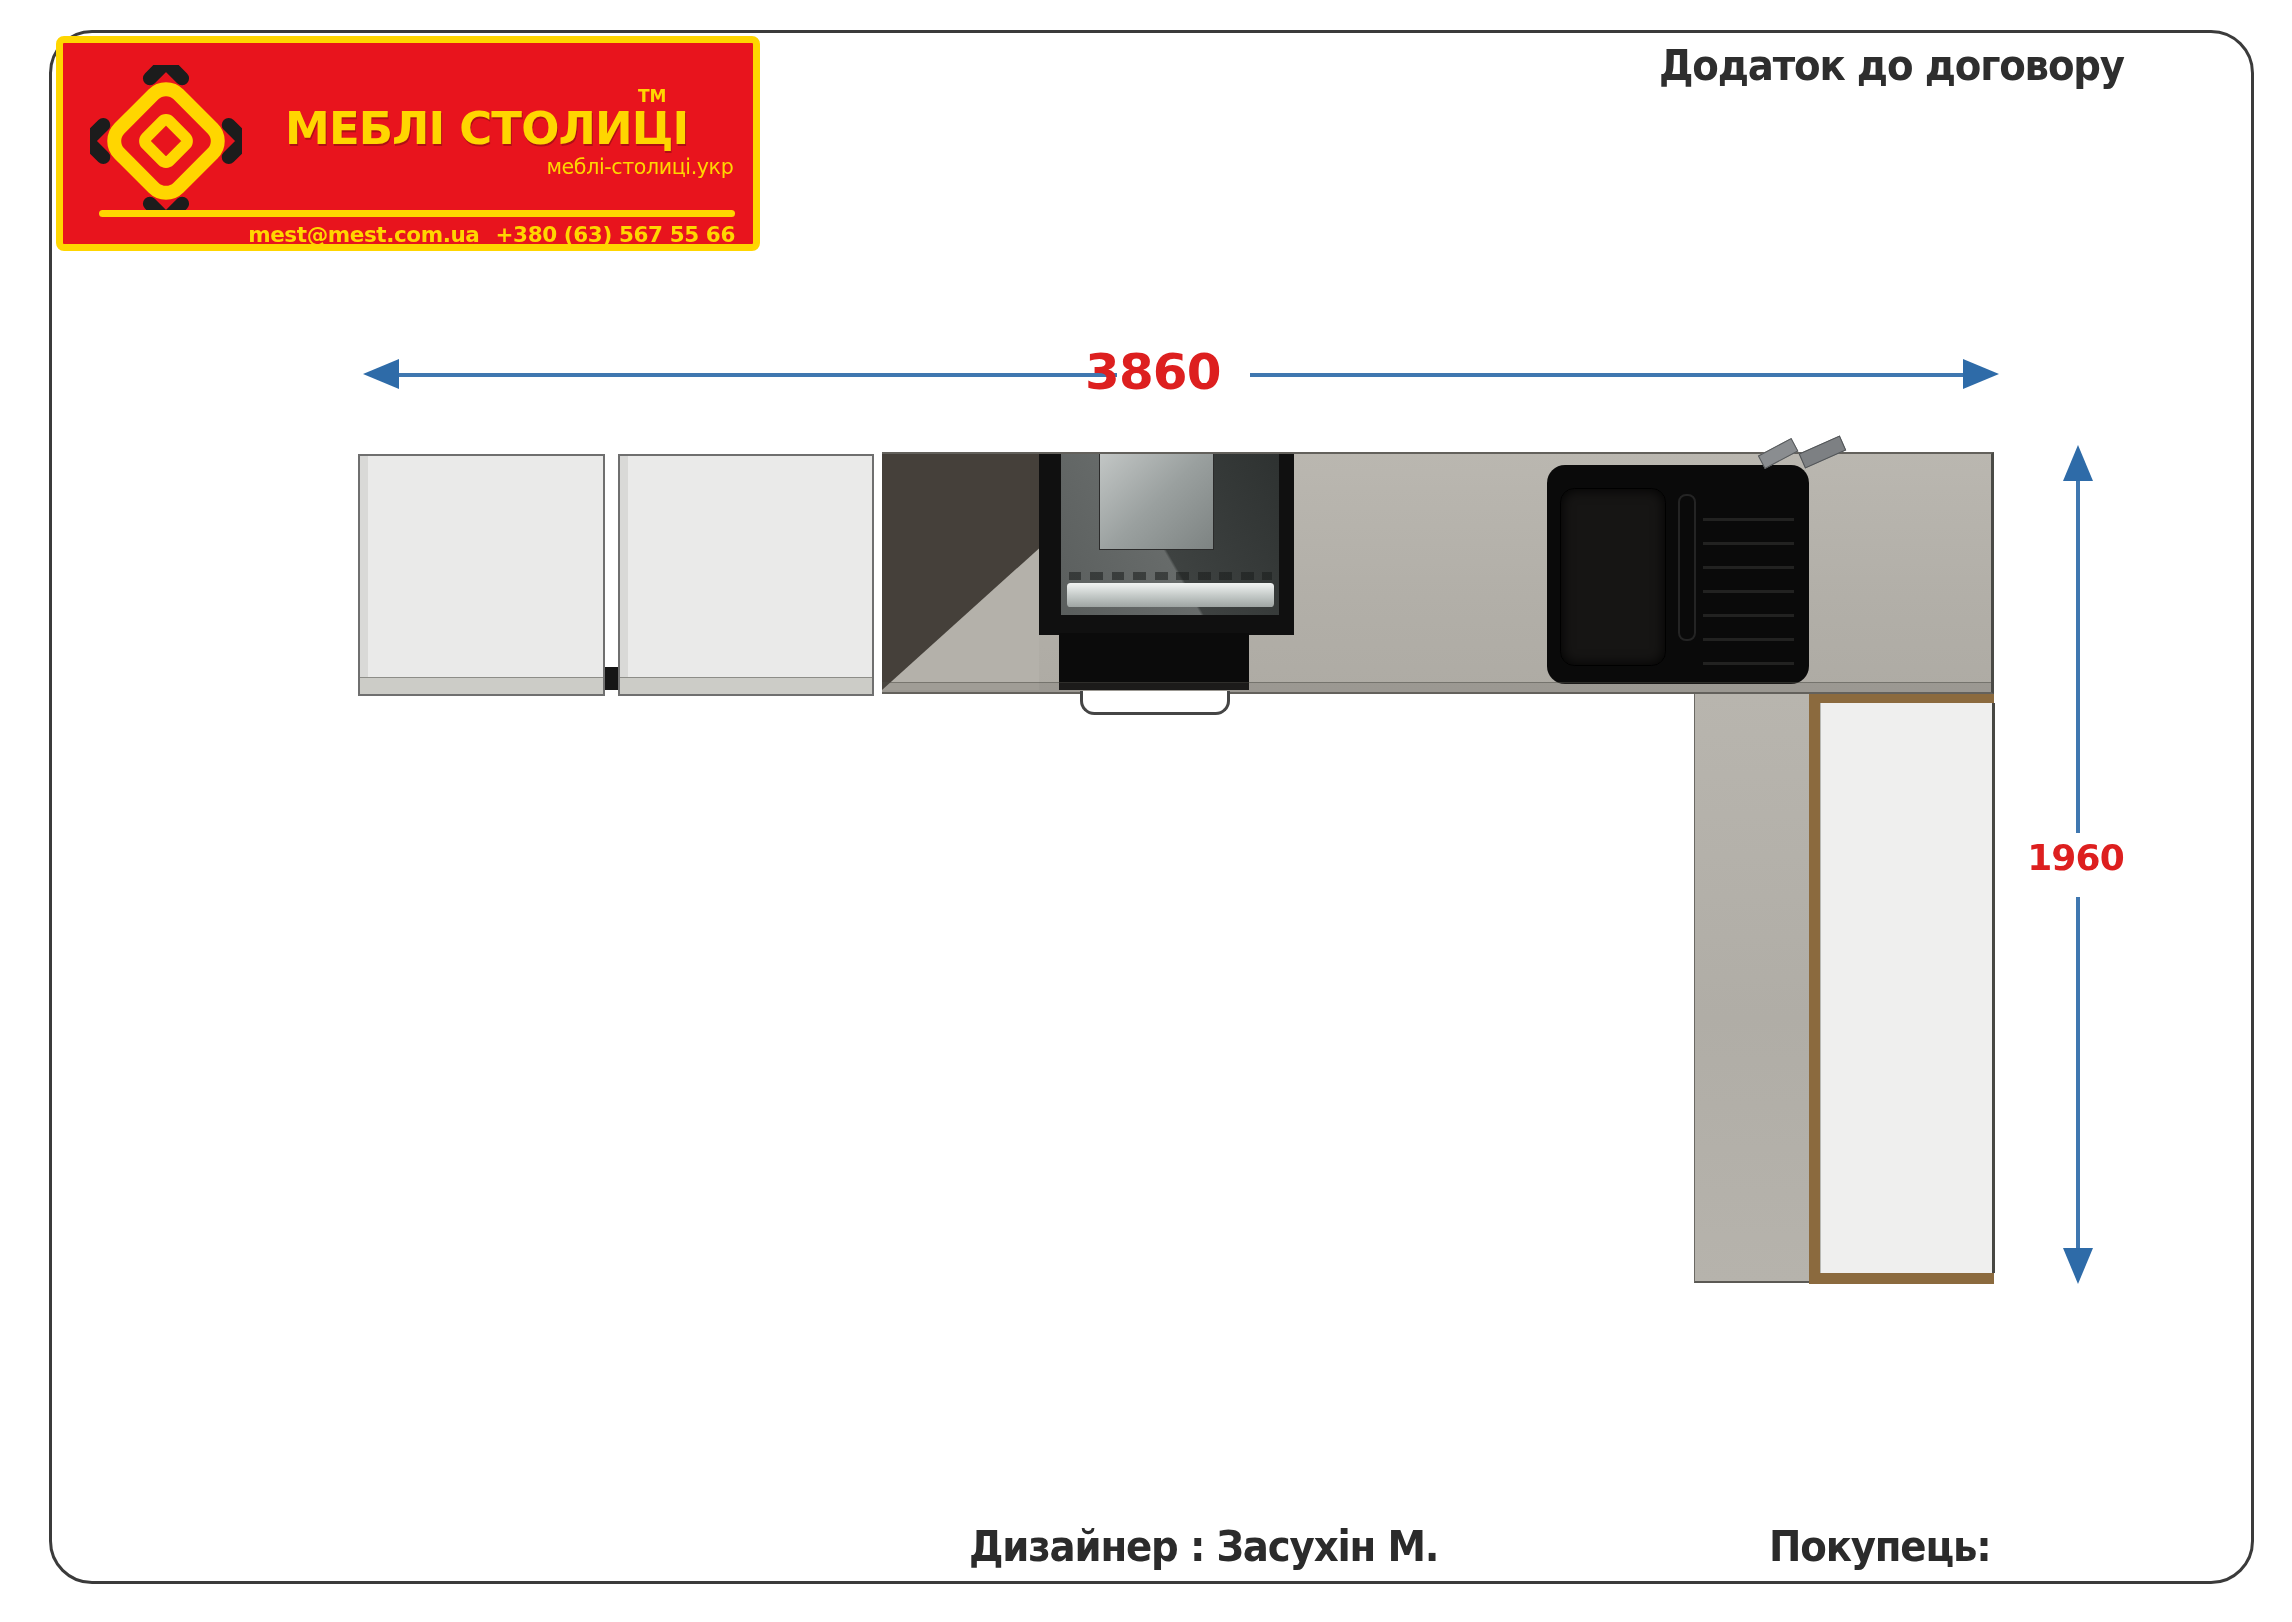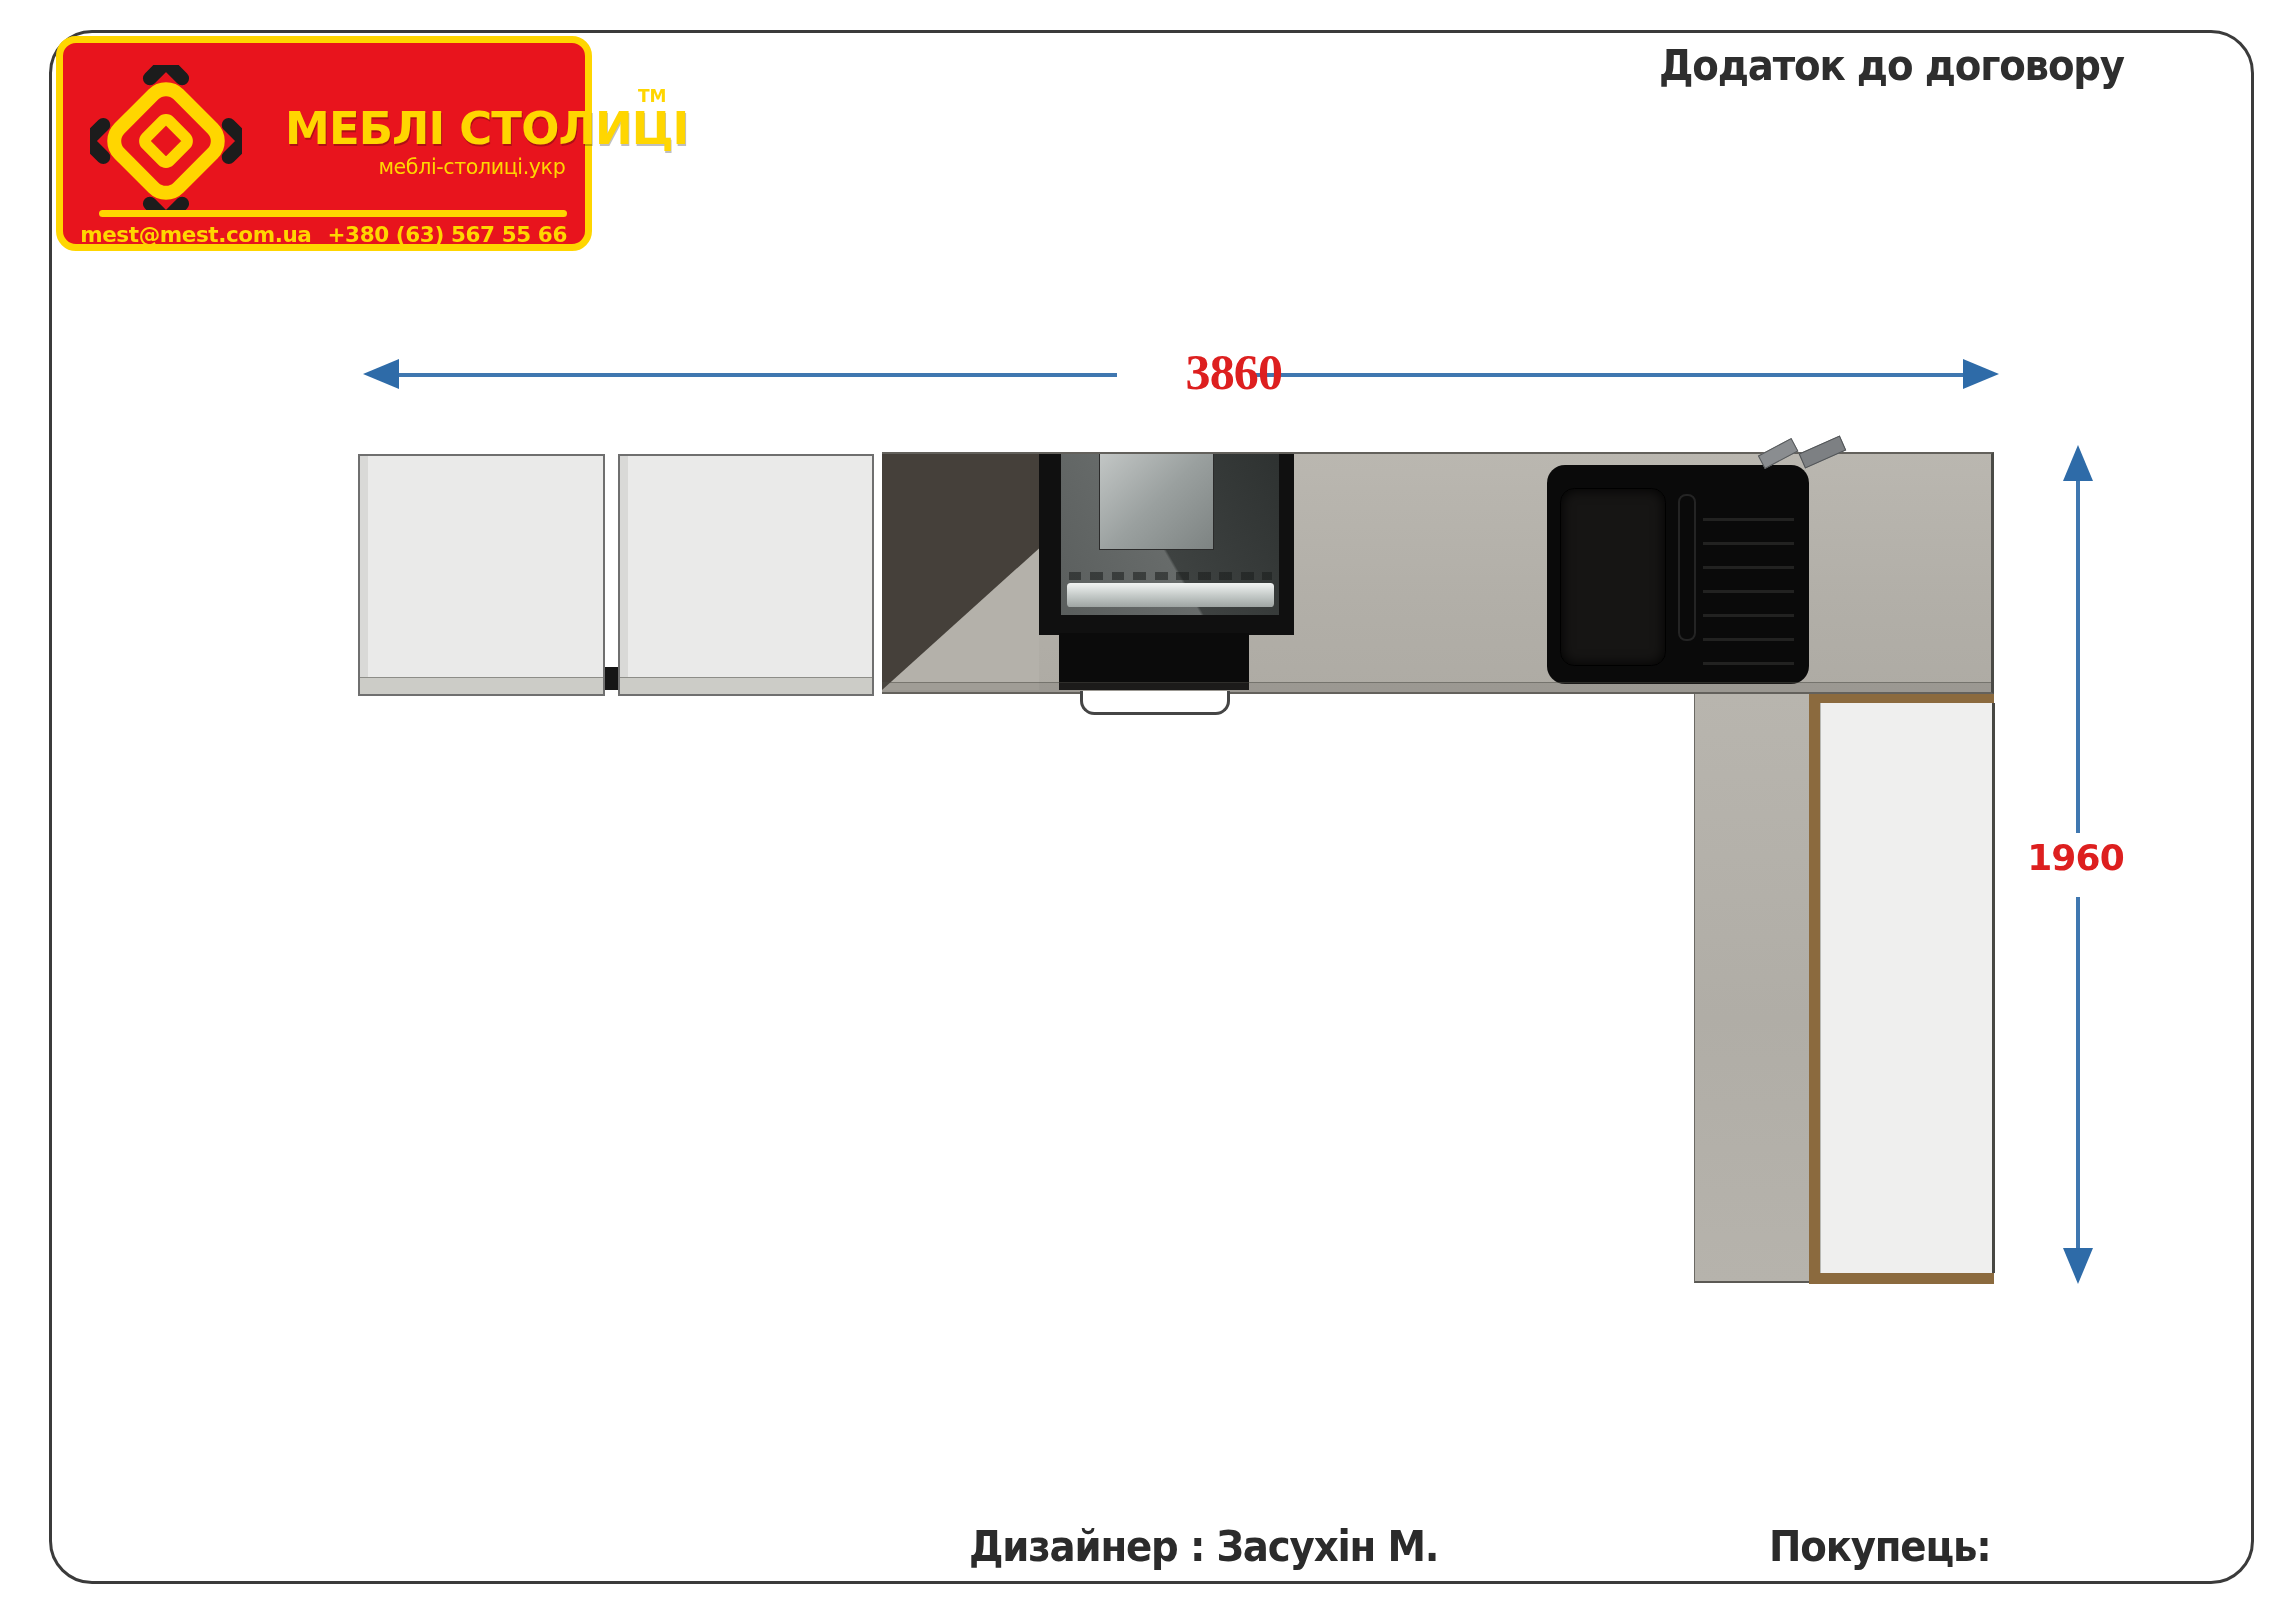--- a/index.html
+++ b/index.html
@@ -11,22 +11,22 @@
   html,body{margin:0;padding:0;background:#ffffff;}
   #stage{position:relative;width:2293px;height:1623px;background:#fff;overflow:hidden;
          font-family:"DejaVu Sans","Liberation Sans",sans-serif;}
   .abs{position:absolute;}
 
   
   .page-border{left:49px;top:29.6px;width:2205px;height:1554px;border:3.6px solid var(--border);
                border-radius:43px;box-sizing:border-box;}
 
   
-  .badge{left:56px;top:36px;width:536px;height:215px;background:var(--red);
-         border:7.2px solid var(--yellow);border-radius:20px;box-sizing:border-box;}
+  .badge{left:56px;top:36px;width:704px;height:215px;background:var(--red);
+         border:7.2px solid var(--yellow);border-radius:8px;box-sizing:border-box;}
   .badge-icon{left:27px;top:21.5px;width:152px;height:152px;}
   .brand{left:222px;top:63px;font-size:45px;font-weight:bold;color:var(--yellow);
          white-space:nowrap;line-height:1;letter-spacing:-0.9px;text-shadow:0.9px 1.8px 0 rgba(0,0,0,.25);}
   .brand-tm{left:575px;top:45px;font-size:17px;font-weight:bold;color:var(--yellow);line-height:1;}
   .brand-site{right:19.7px;top:114px;font-size:20.6px;font-weight:normal;color:var(--yellow);
               line-height:1;letter-spacing:-0.4px;white-space:nowrap;}
   .badge-divider{left:36px;right:18px;top:167px;height:7.2px;background:var(--yellow);border-radius:3.6px;}
   .badge-contact{right:18px;top:181px;font-size:21.5px;font-weight:bold;color:var(--yellow);
                  line-height:1;white-space:nowrap;letter-spacing:-0.4px;}
   .badge-contact .sep{display:inline-block;width:16px;}
@@ -37,22 +37,22 @@
              transform:scaleX(.9);transform-origin:left top;}
 
   
   .dimline{background:var(--blue);}
   .hseg1{left:374px;top:373px;width:743px;height:3.6px;}
   .hseg2{left:1250px;top:373px;width:736px;height:3.6px;}
   .arrow-left{left:363px;top:359px;width:0;height:0;border-top:15px solid transparent;
               border-bottom:15px solid transparent;border-right:36px solid var(--blue-dark);}
   .arrow-right{left:1963px;top:359px;width:0;height:0;border-top:15px solid transparent;
                border-bottom:15px solid transparent;border-left:36px solid var(--blue-dark);}
-  .hdim-label{left:1085px;top:347px;width:197px;text-align:right;font-size:50px;font-weight:bold;
-              color:var(--dim-red);line-height:1;letter-spacing:-0.9px;font-family:Liberation Serif, serif;}
+  .hdim-label{left:1085px;top:347px;width:197px;text-align:left;font-size:50px;font-weight:bold;
+              color:var(--dim-red);line-height:1;letter-spacing:-0.9px;}
   .vseg1{left:2076px;top:450px;width:3.6px;height:383px;}
   .vseg2{left:2076px;top:897px;width:3.6px;height:382px;}
   .arrow-up{left:2063px;top:445px;width:0;height:0;border-left:15px solid transparent;
             border-right:15px solid transparent;border-bottom:36px solid var(--blue-dark);}
   .arrow-down{left:2063px;top:1248px;width:0;height:0;border-left:15px solid transparent;
               border-right:15px solid transparent;border-top:36px solid var(--blue-dark);}
   .vdim-label{left:1986px;top:840px;width:179px;text-align:center;font-size:36px;font-weight:bold;
               color:var(--dim-red);line-height:1;letter-spacing:-0.9px;}
 
   

